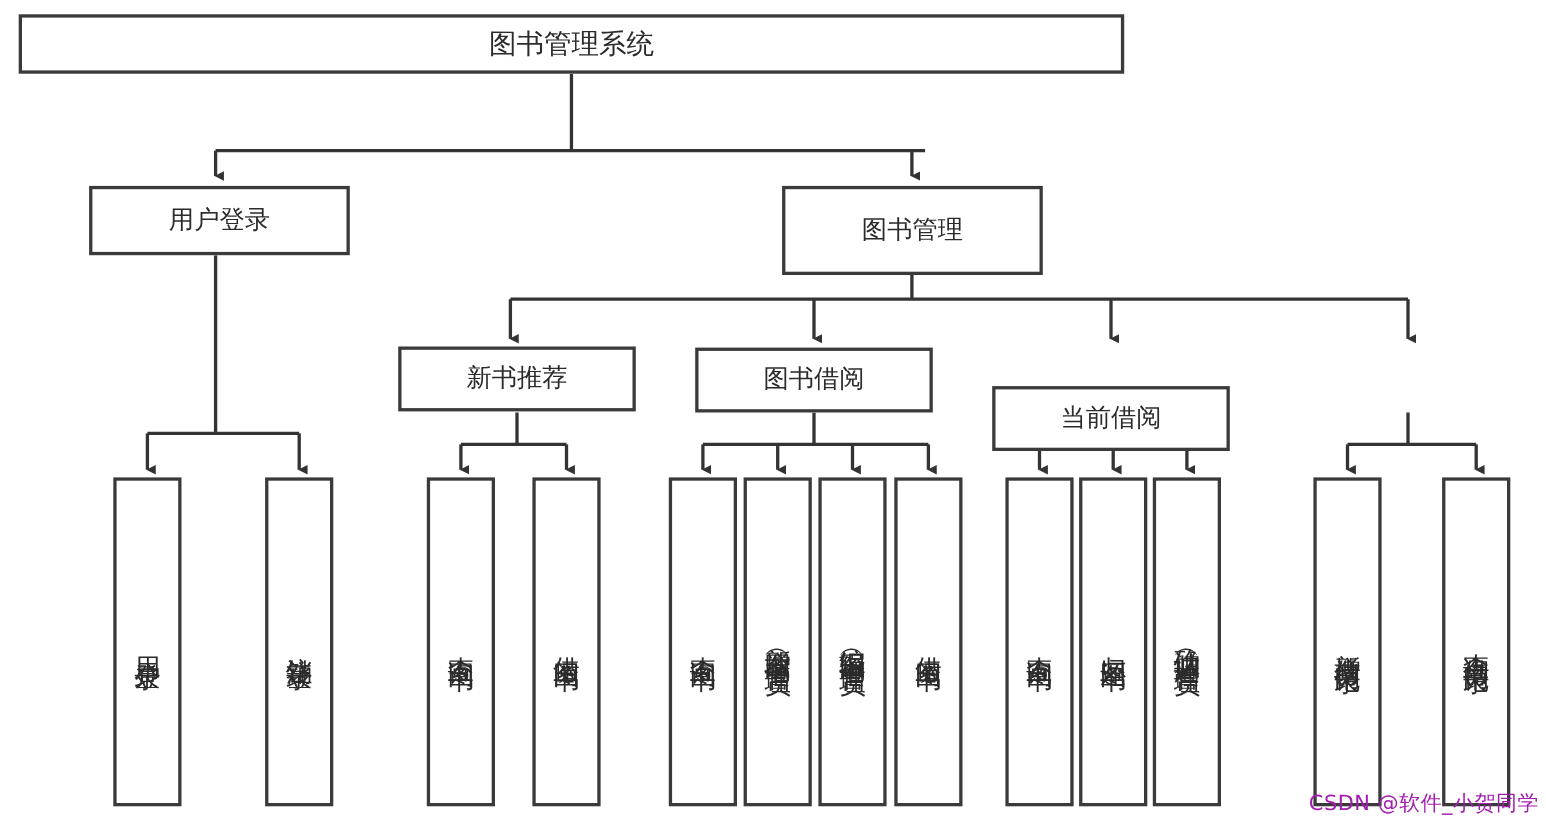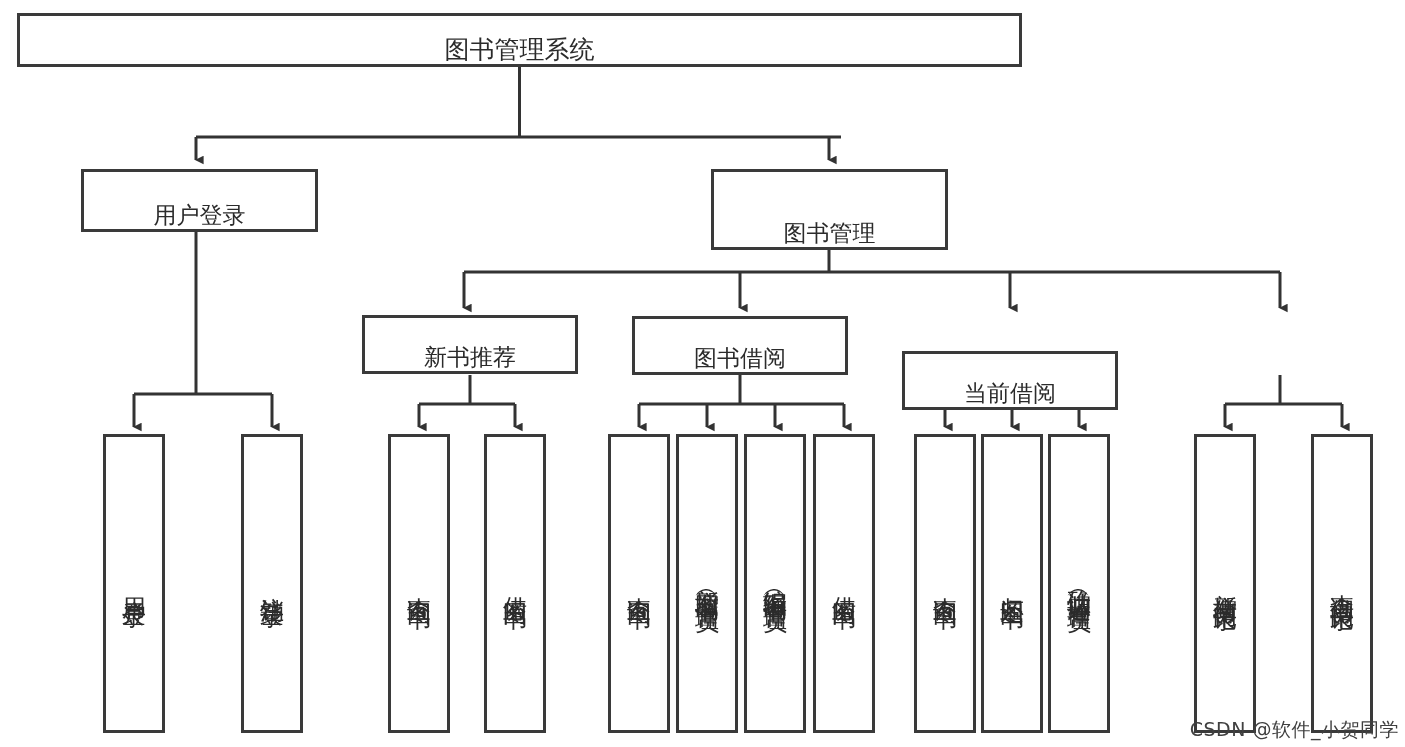--- a/index.html
+++ b/index.html
@@ -25,21 +25,21 @@
     width: 1405px;
     height: 747px;
     pointer-events: none;
   }
   .node {
     position: absolute;
     box-sizing: border-box;
     border: 3px solid #3a3a3a;
     background: #ffffff;
     display: flex;
-    align-items: flex-end;
+    align-items: center;
     justify-content: center;
     color: #2b2b2b;
     line-height: 1.12;
   }
   .node .label {
     display: block;
     text-align: center;
     white-space: pre-line;
   }
   .node.root {
@@ -62,21 +62,21 @@
     text-orientation: upright;
     letter-spacing: 3px;
     line-height: 1;
     max-height: 100%;
   }
   #watermark {
     position: absolute;
     right: 6px;
     bottom: 4px;
     font-size: 19px;
-    color: #404040;
+    color: #a21caf;
     letter-spacing: 0.5px;
     white-space: nowrap;
     margin-top: 20px;
   }
 </style>
 </head>
 <body>
 
 <div id="diagram-root">
 

